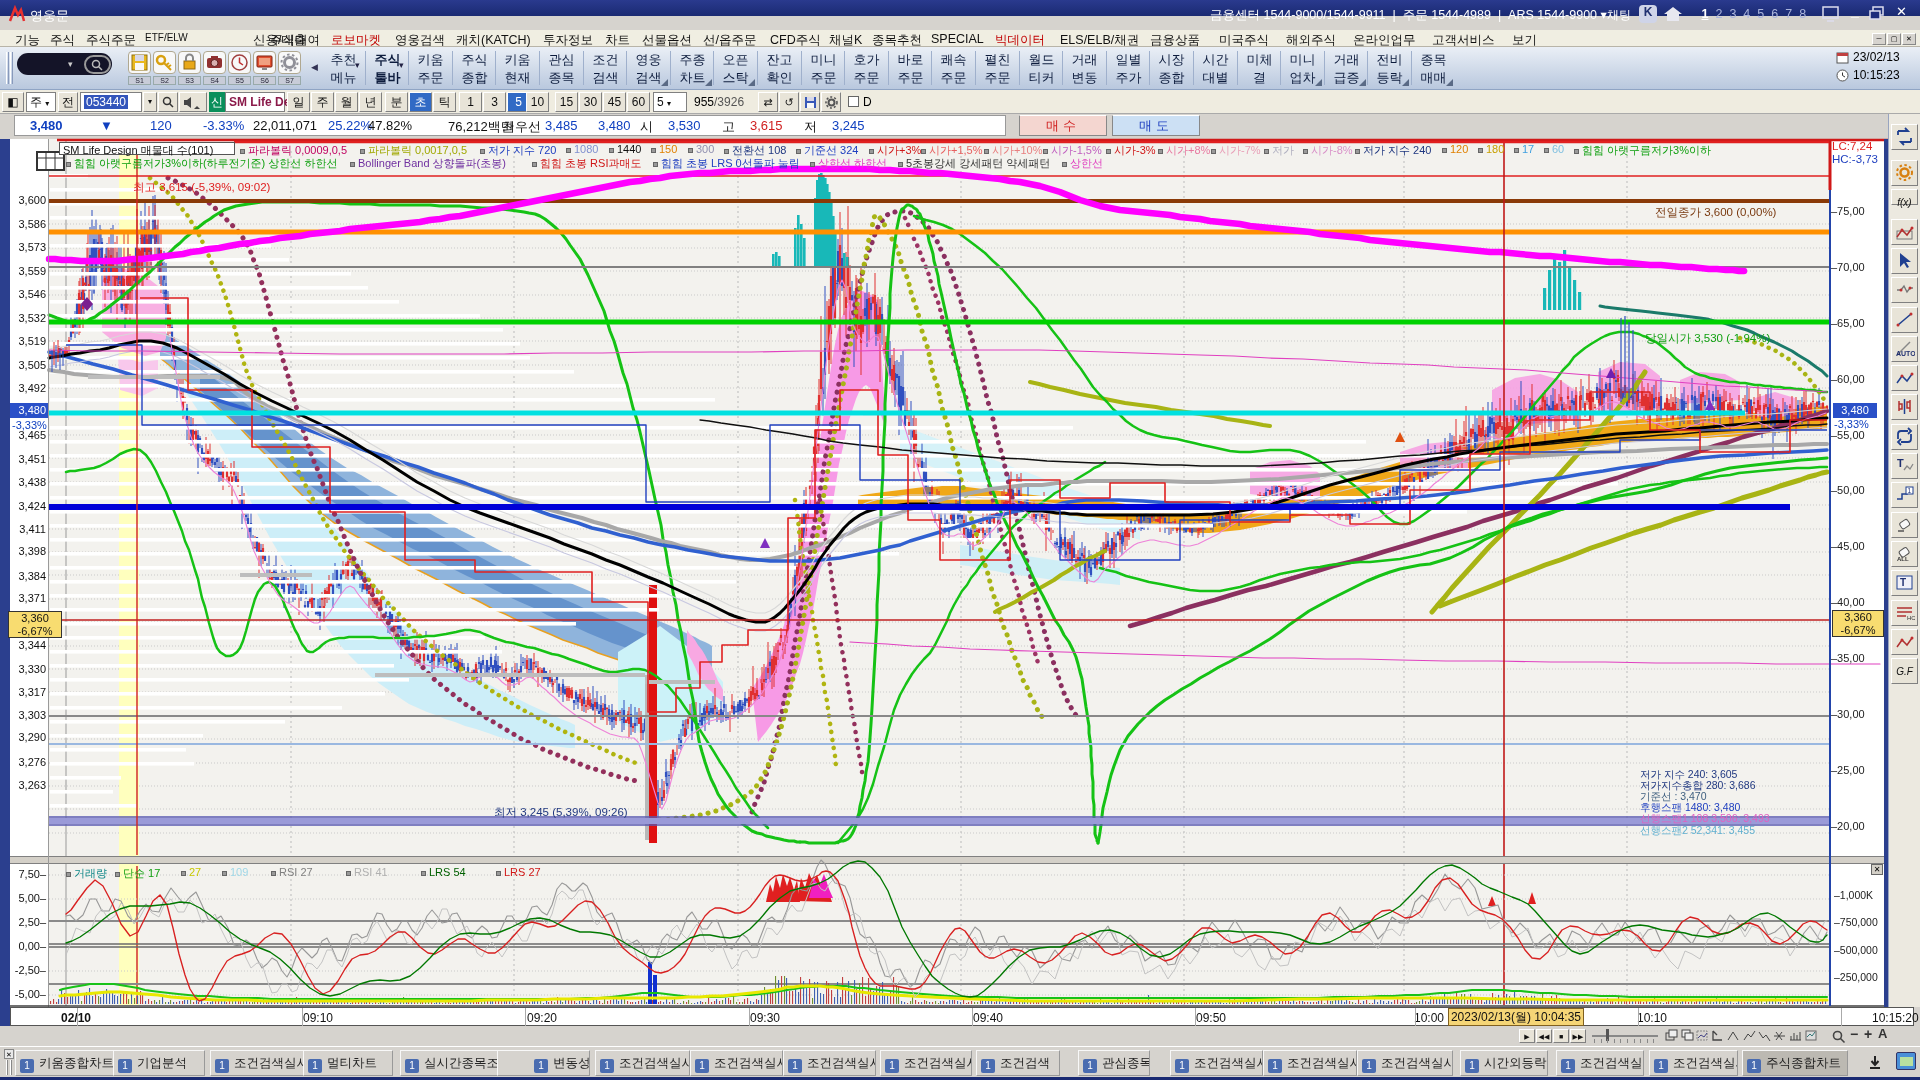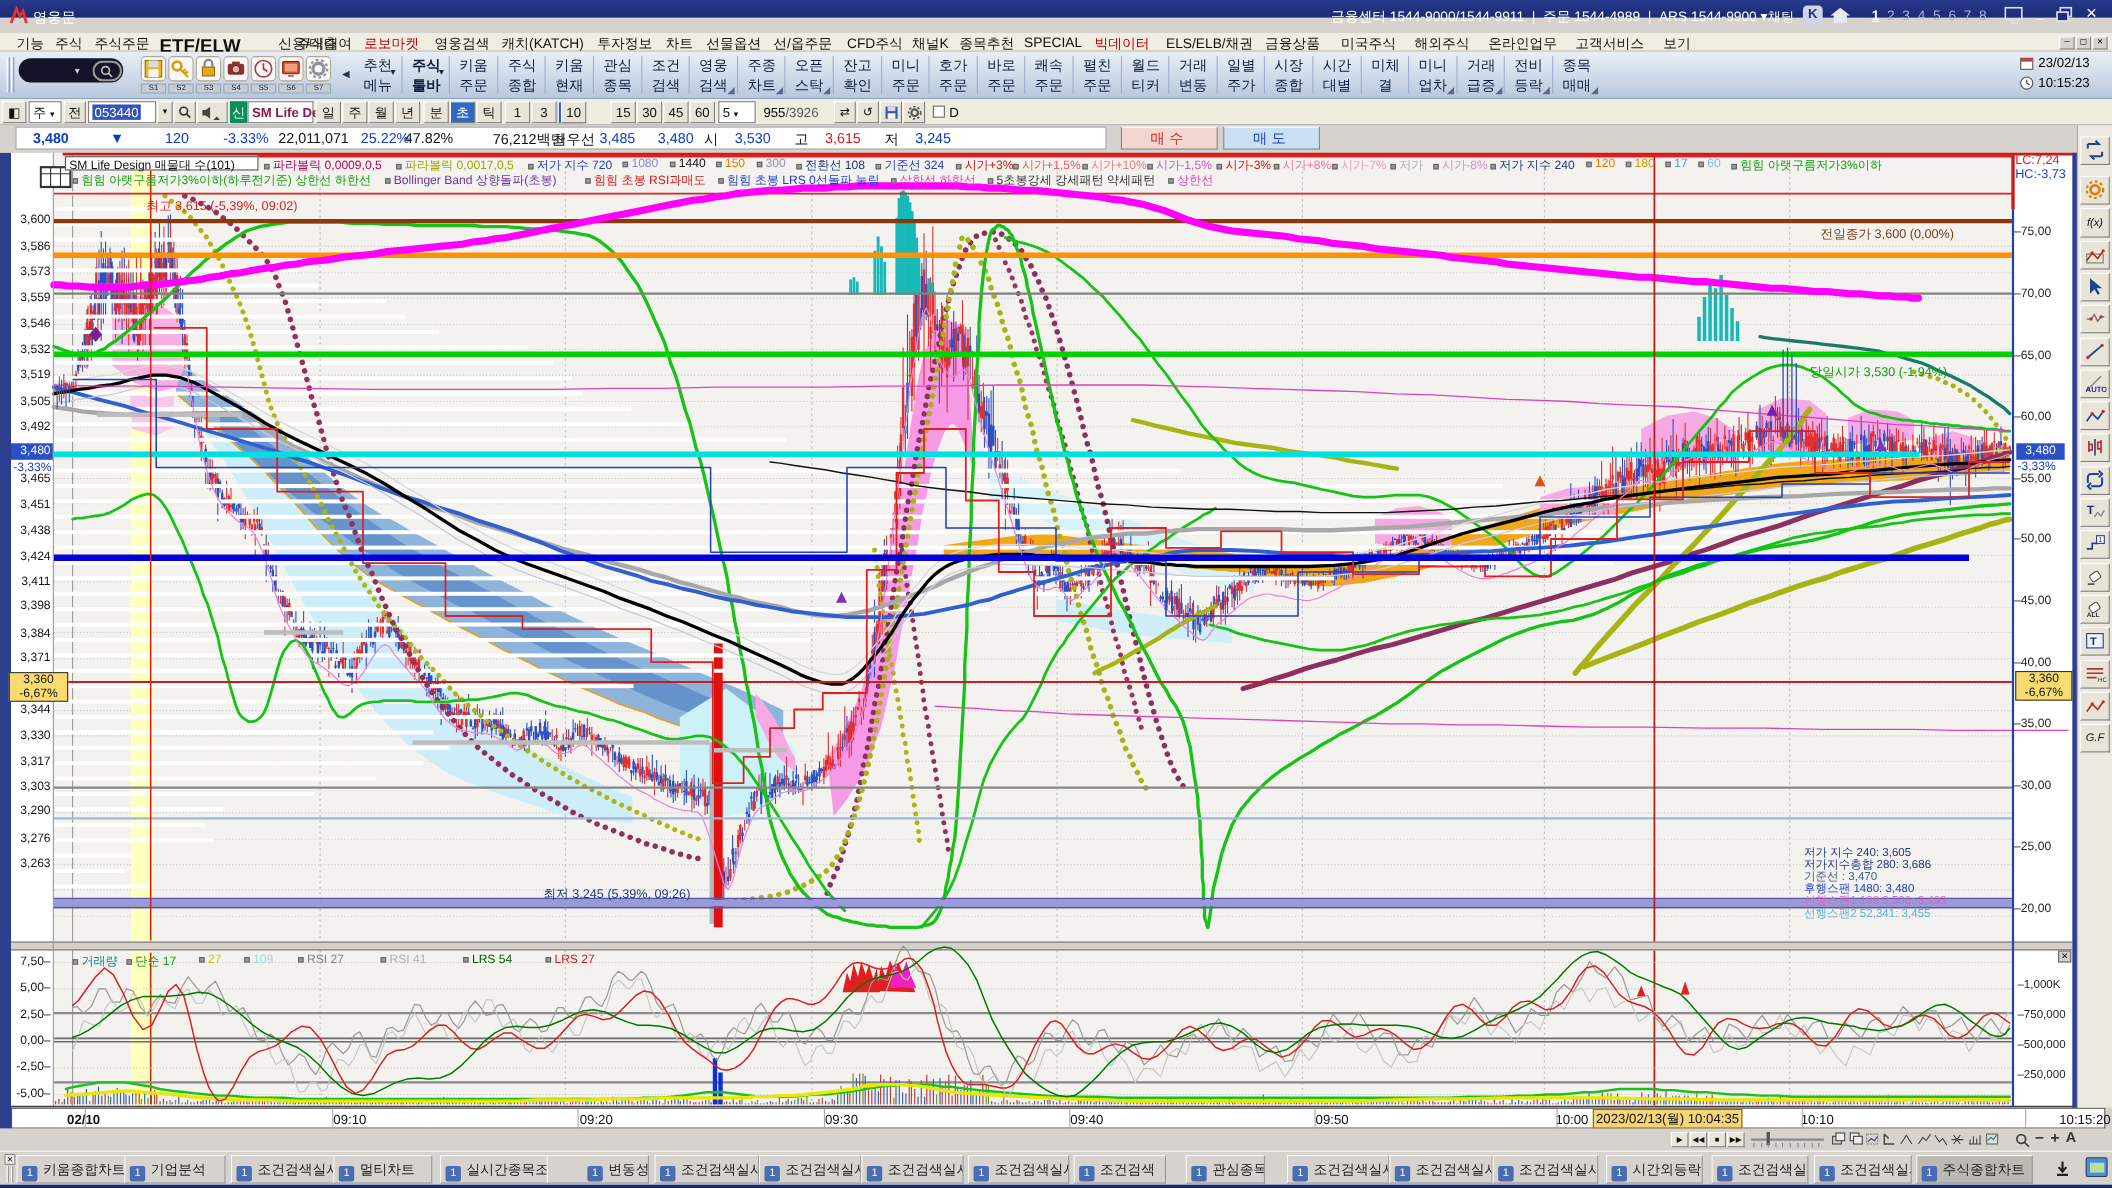--- a/index.html
+++ b/index.html
@@ -1039,21 +1039,21 @@
     <svg class="ab" style="left:1869px;top:6px" width="18" height="14">
       <rect x="4" y="1" width="10" height="8" fill="none" stroke="#dde" stroke-width="1.5"></rect>
       <rect x="1" y="5" width="10" height="8" fill="#1e2c7c" stroke="#dde" stroke-width="1.5"></rect>
     </svg>
     <span class="ab wt" style="left:1896px;top:4px;font-size:13px">✕</span>
   </div>
 <div class="menubar">
     <span class="ab" style="left:15px;top:2px;font-size:12.5px;">기능</span>
     <span class="ab" style="left:50px;top:2px;font-size:12.5px;">주식</span>
     <span class="ab" style="left:86px;top:2px;font-size:12.5px;">주식주문</span>
-    <span class="ab" style="left:145px;top:2px;font-size:17px;font-weight:bold;">ETF/ELW</span>
+    <span class="ab" style="left:145px;top:2px;font-size:10px;">ETF/ELW</span>
     <span class="ab" style="left:209px;top:2px;font-size:12.5px;margin-left:44px;">신용/대출</span>
     <span class="ab" style="left:270px;top:2px;font-size:12.5px;">주식대여</span>
     <span class="ab" style="left:331px;top:2px;font-size:12.5px;color:#c00000;">로보마켓</span>
     <span class="ab" style="left:395px;top:2px;font-size:12.5px;">영웅검색</span>
     <span class="ab" style="left:456px;top:2px;font-size:12.5px;">캐치(KATCH)</span>
     <span class="ab" style="left:543px;top:2px;font-size:12.5px;">투자정보</span>
     <span class="ab" style="left:605px;top:2px;font-size:12.5px;">차트</span>
     <span class="ab" style="left:642px;top:2px;font-size:12.5px;">선물옵션</span>
     <span class="ab" style="left:703px;top:2px;font-size:12.5px;">선/옵주문</span>
     <span class="ab" style="left:770px;top:2px;font-size:12.5px;">CFD주식</span>
@@ -1234,21 +1234,21 @@
     <div class="ab b3d" style="left:287px;top:2px;width:23px;height:20px;">일</div>
     <div class="ab b3d" style="left:311px;top:2px;width:23px;height:20px;">주</div>
     <div class="ab b3d" style="left:335px;top:2px;width:23px;height:20px;">월</div>
     <div class="ab b3d" style="left:359px;top:2px;width:23px;height:20px;">년</div>
     <div class="ab b3d" style="left:385px;top:2px;width:23px;height:20px;">분</div>
     <div class="ab b3d" style="left:409px;top:2px;width:23px;height:20px;background:#316ac5;color:#fff">초</div>
     <div class="ab b3d" style="left:433px;top:2px;width:23px;height:20px;">틱</div>
     <div class="ab b3d" style="left:459px;top:2px;width:23px;height:20px;">1</div>
     <div class="ab b3d" style="left:483px;top:2px;width:23px;height:20px;">3</div>
     <div class="ab b3d" style="left:507px;top:2px;width:23px;height:20px;background:#316ac5;color:#fff">5</div>
-    <div class="ab b3d" style="left:510px;top:2px;width:23px;height:20px;">10</div>
+    <div class="ab b3d" style="left:526px;top:2px;width:23px;height:20px;">10</div>
     <div class="ab b3d" style="left:555px;top:2px;width:23px;height:20px;">15</div>
     <div class="ab b3d" style="left:579px;top:2px;width:23px;height:20px;">30</div>
     <div class="ab b3d" style="left:603px;top:2px;width:23px;height:20px;">45</div>
     <div class="ab b3d" style="left:627px;top:2px;width:23px;height:20px;">60</div>
     <div class="ab wbox" style="left:653px;top:2px;width:34px;height:20px">5 <span style="font-size:8px">▾</span></div>
     <span class="ab" style="left:694px;top:5px;font-size:12px">955<span style="color:#555">/3926</span></span>
     <div class="ab b3d" style="left:758px;top:2px;width:20px;height:20px;font-size:11px">⇄</div>
     <div class="ab b3d" style="left:779px;top:2px;width:20px;height:20px;font-size:11px">↺</div>
     <div class="ab b3d" style="left:800px;top:2px;width:20px;height:20px;"></div>
     <svg class="ab" style="left:804px;top:6px" width="13" height="13">
@@ -1400,21 +1400,21 @@
 <div class="rtools">
     <div class="ab b3d" style="left:2px;top:10px;width:27px;height:26px"></div>
     <svg class="ab" style="left:5px;top:12px" width="21" height="21">
       <path d="M4 5 h10 l-3 -3 M17 16 h-10 l3 3 M4 5 v4 M17 16 v-4" stroke="#204090" stroke-width="1.8" fill="none"></path>
     </svg>
     <div class="ab b3d" style="left:2px;top:46px;width:27px;height:26px"></div>
     <svg class="ab" style="left:5px;top:48px" width="21" height="21">
       <circle cx="10.5" cy="10.5" r="4" fill="none" stroke="#d88010" stroke-width="2.5"></circle>
       <circle cx="10.5" cy="10.5" r="7.5" fill="none" stroke="#d88010" stroke-width="2" stroke-dasharray="2.5 2.5"></circle>
     </svg>
-    <div class="ab b3d" style="left:2px;top:75px;width:27px;height:27px;font-size:10px;line-height:25px;font-style:italic">f(x)</div>
+    <div class="ab b3d" style="left:2px;top:75px;width:27px;height:16px;font-size:10px;line-height:25px;font-style:italic">f(x)</div>
     <div class="ab b3d" style="left:2px;top:105px;width:27px;height:26px"></div>
     <svg class="ab" style="left:5px;top:107px" width="21" height="21">
       <rect x="3" y="10" width="15" height="8" fill="none" stroke="#777"></rect>
       <path d="M3 16 L8 9 L13 14 L18 7" fill="none" stroke="#b03030" stroke-width="1.5"></path>
       <circle cx="8" cy="9" r="1.5" fill="#c03030"></circle>
       <circle cx="18" cy="7" r="1.5" fill="#c03030"></circle>
     </svg>
     <div class="ab b3d" style="left:2px;top:134px;width:27px;height:26px"></div>
     <svg class="ab" style="left:5px;top:136px" width="21" height="21">
       <path d="M6 3 L6 17 L10 13 L13 18 L15 17 L12 12 L17 12 Z" fill="#204090"></path>

